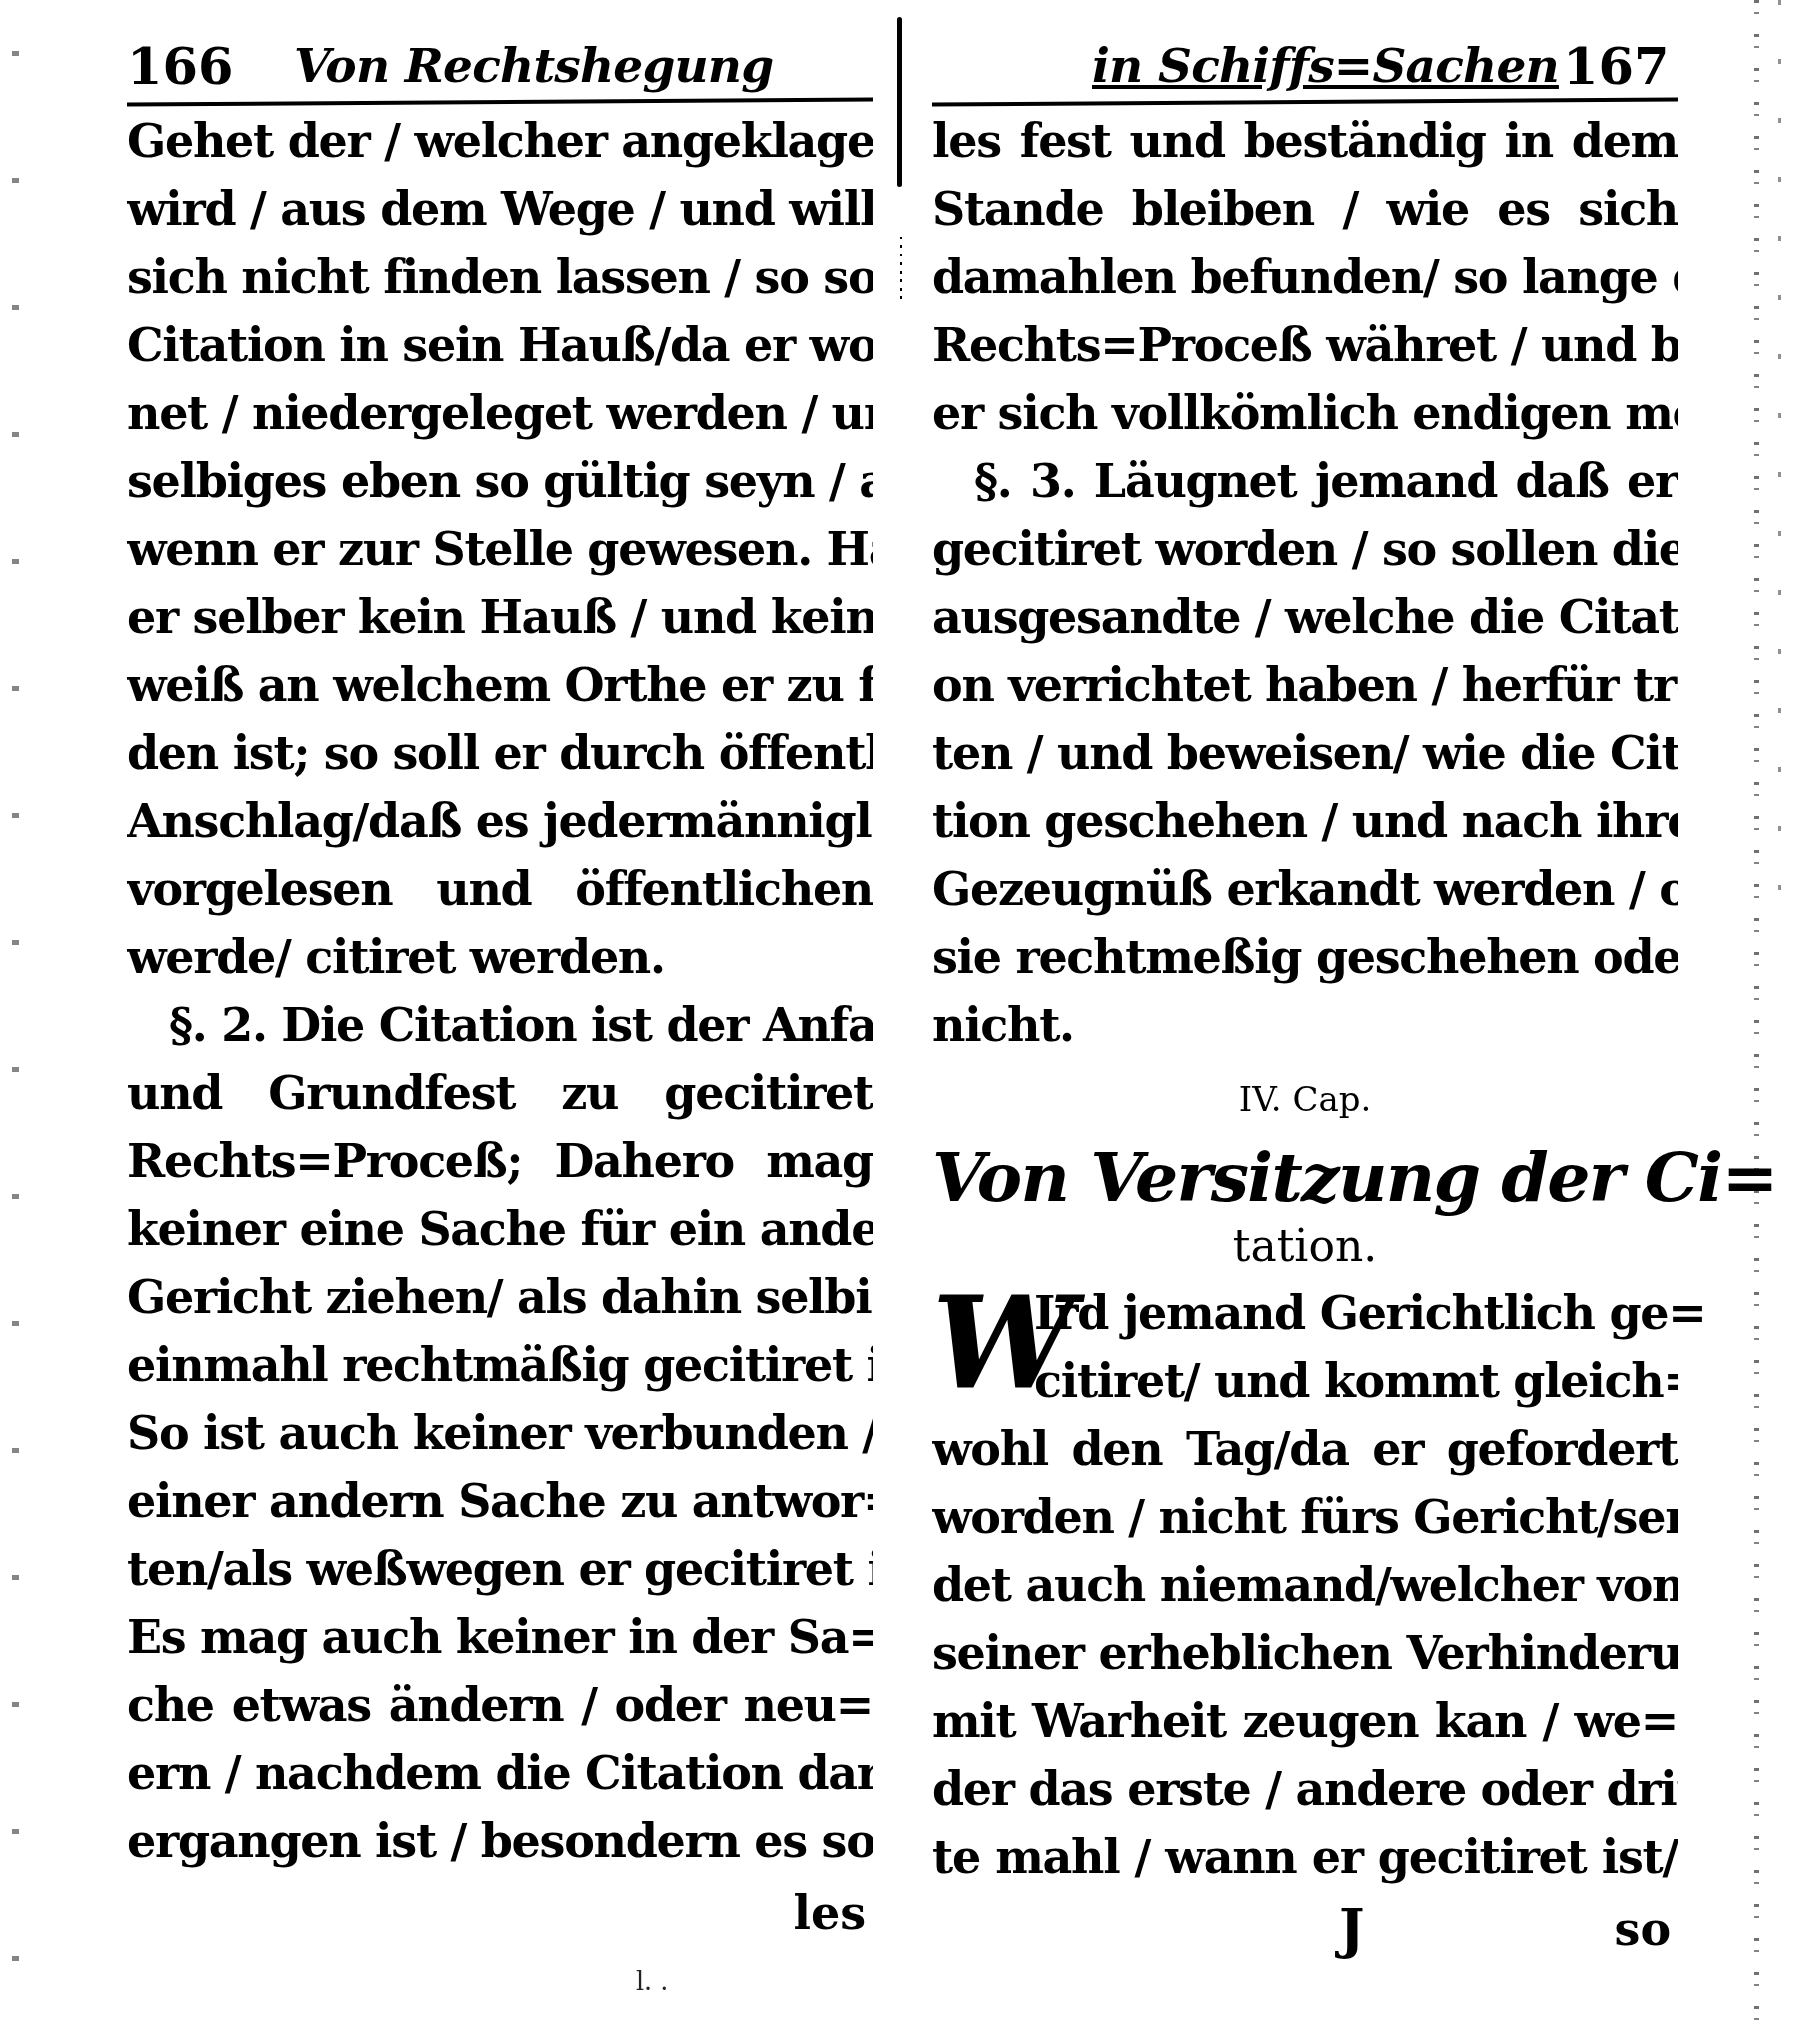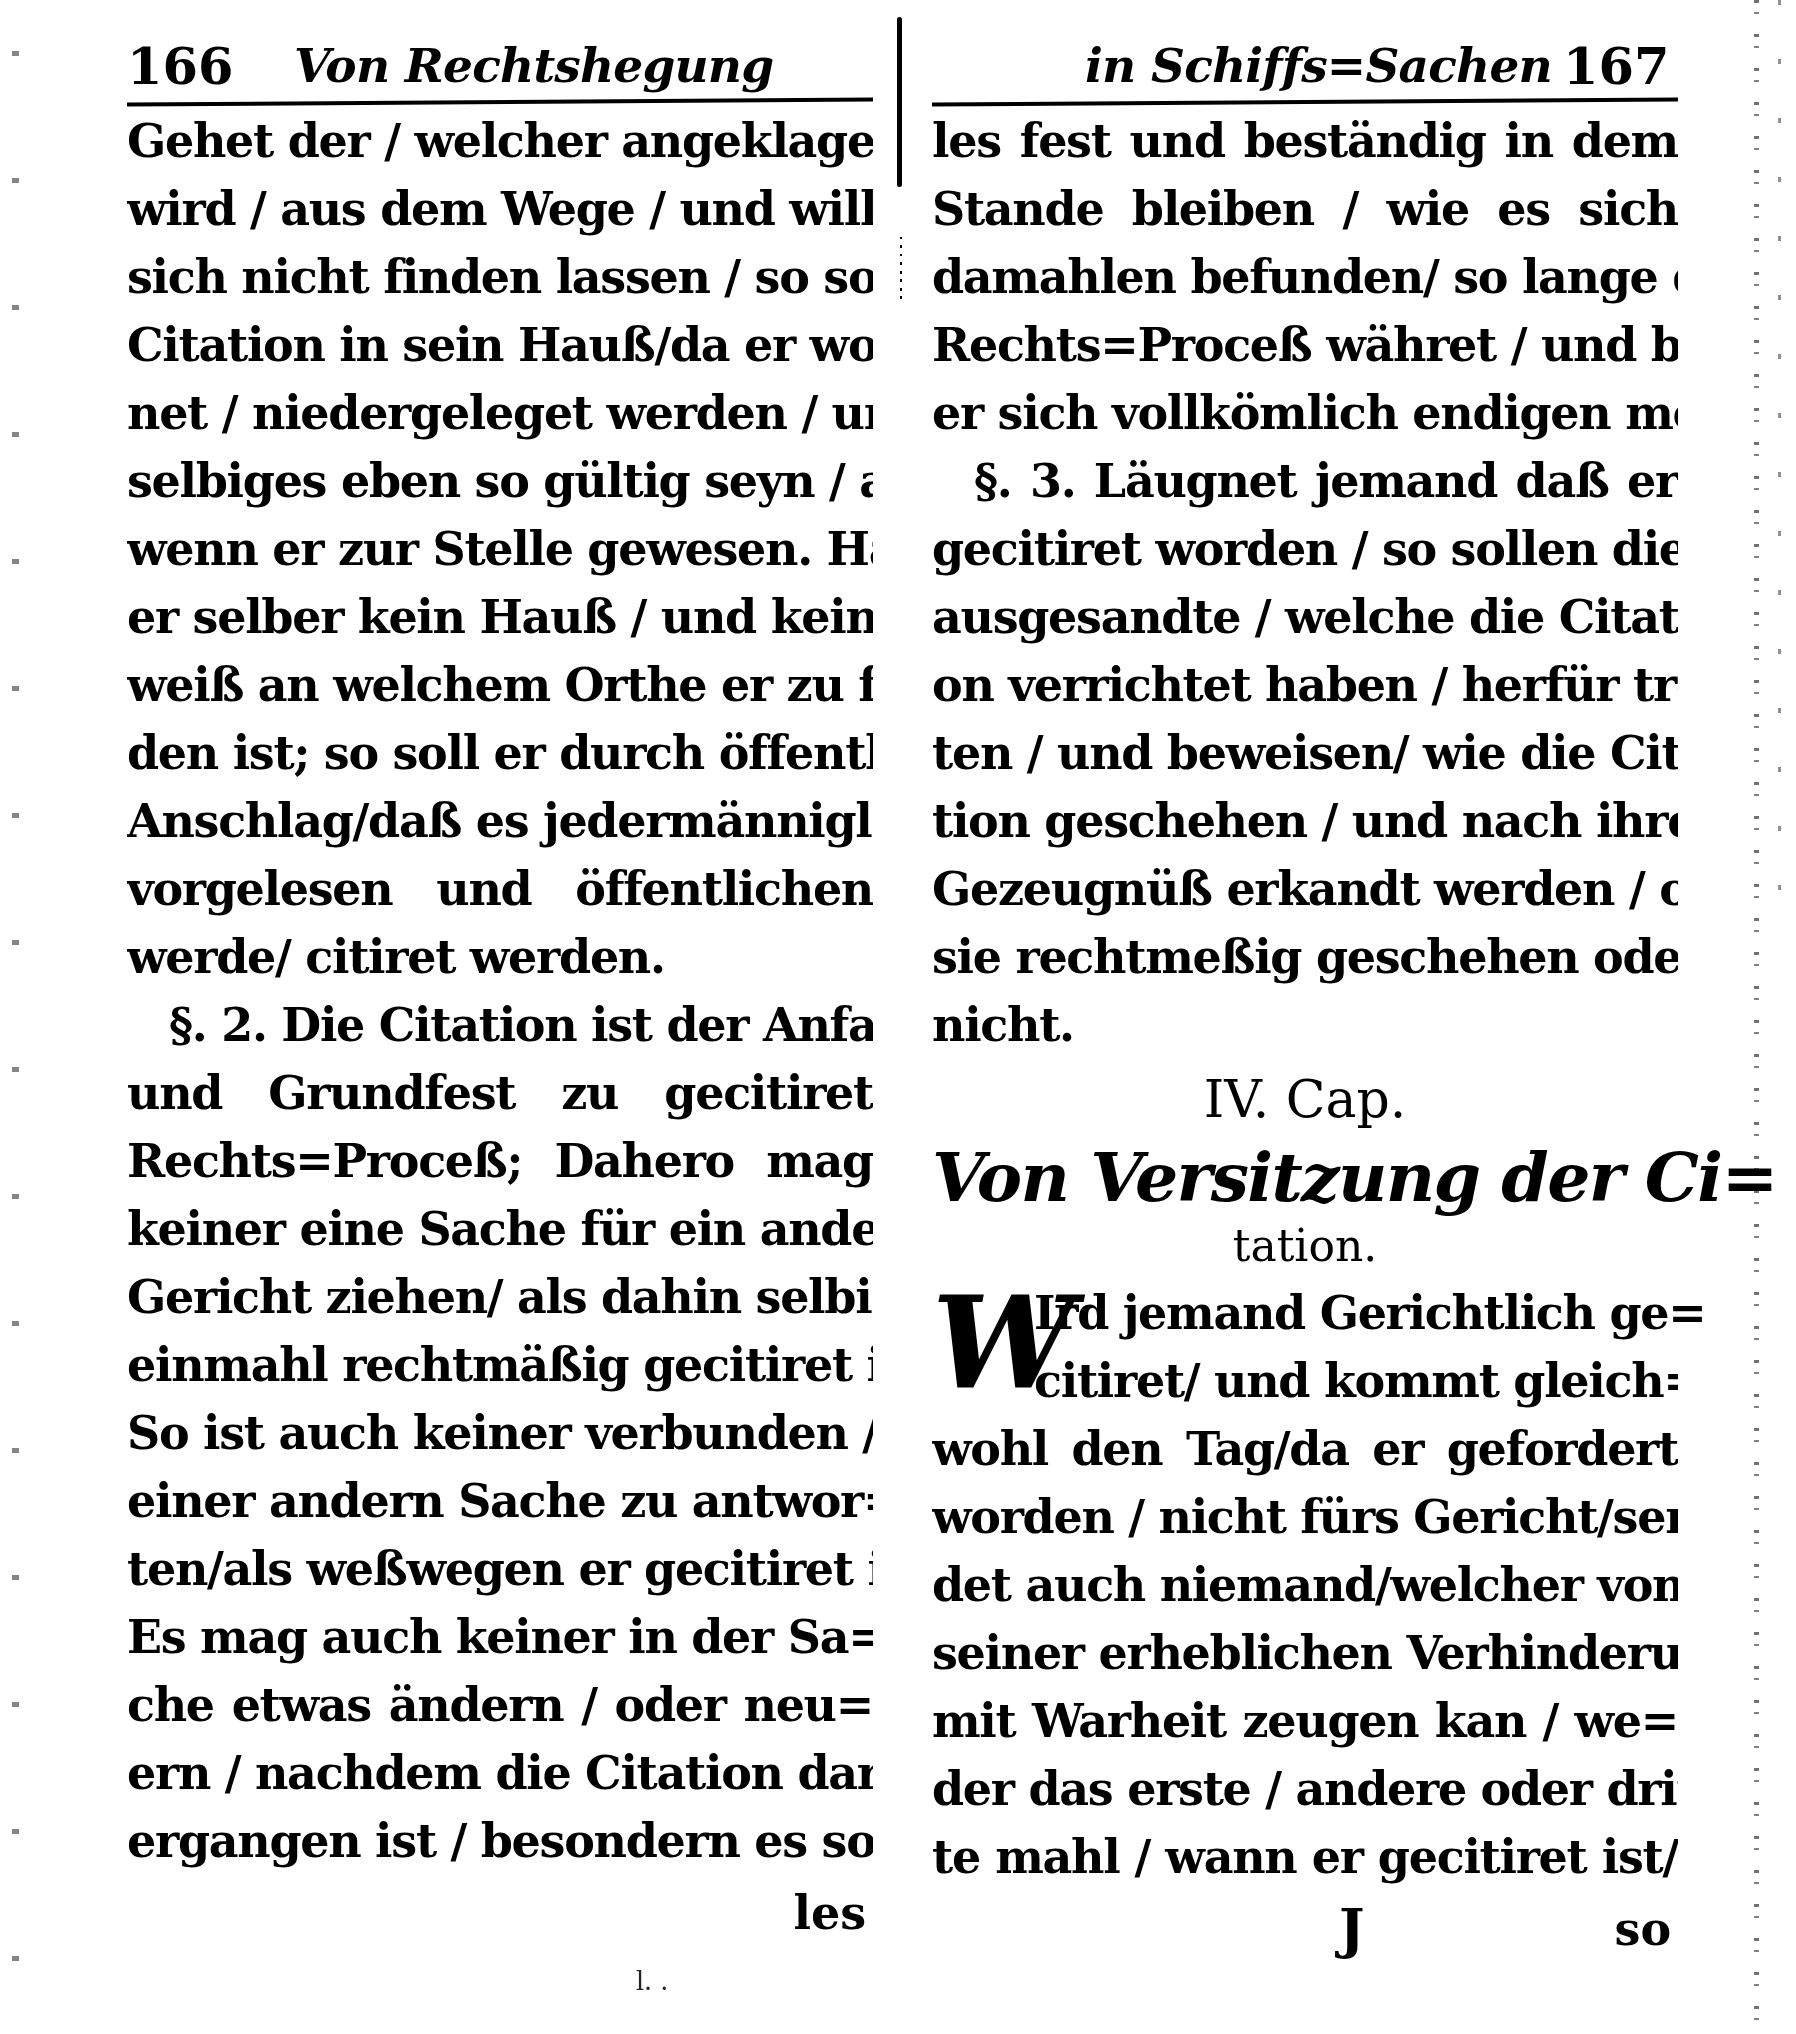--- a/index.html
+++ b/index.html
@@ -98,21 +98,21 @@
     .head-title {
       position: absolute;
       top: 0;
       font-family: "DejaVu Serif", serif;
       font-style: italic;
       font-weight: bold;
       font-size: 47px;
       letter-spacing: -0.8px;
     }
     .page-left .head-title { left: 167px; text-align: right; }
-    .page-right .head-title { left: 153px; }
+    .page-right .head-title { left: 160px; text-decoration: underline; }
 
     .rule {
       position: absolute;
       top: 100px;
       left: 0;
       width: 746px;
       height: 4.2px;
       background: #000;
       transform: skewY(-0.4deg);
     }
@@ -138,21 +138,21 @@
     }
     .line.last { text-align-last: left; }
     .line.indent { padding-left: 42px; }
 
     .chapter-label {
       display: block;
       height: 76px;
       line-height: 81px;
       text-align: center;
       font-family: "DejaVu Serif", serif;
-      font-size: 52px;
+      font-size: 34px;
       letter-spacing: 0;
     }
     .chapter-title {
       display: block;
       height: 85px;
       line-height: 85px;
       font-family: "DejaVu Serif", serif;
       font-weight: bold;
       font-style: italic;
       font-size: 68px;

